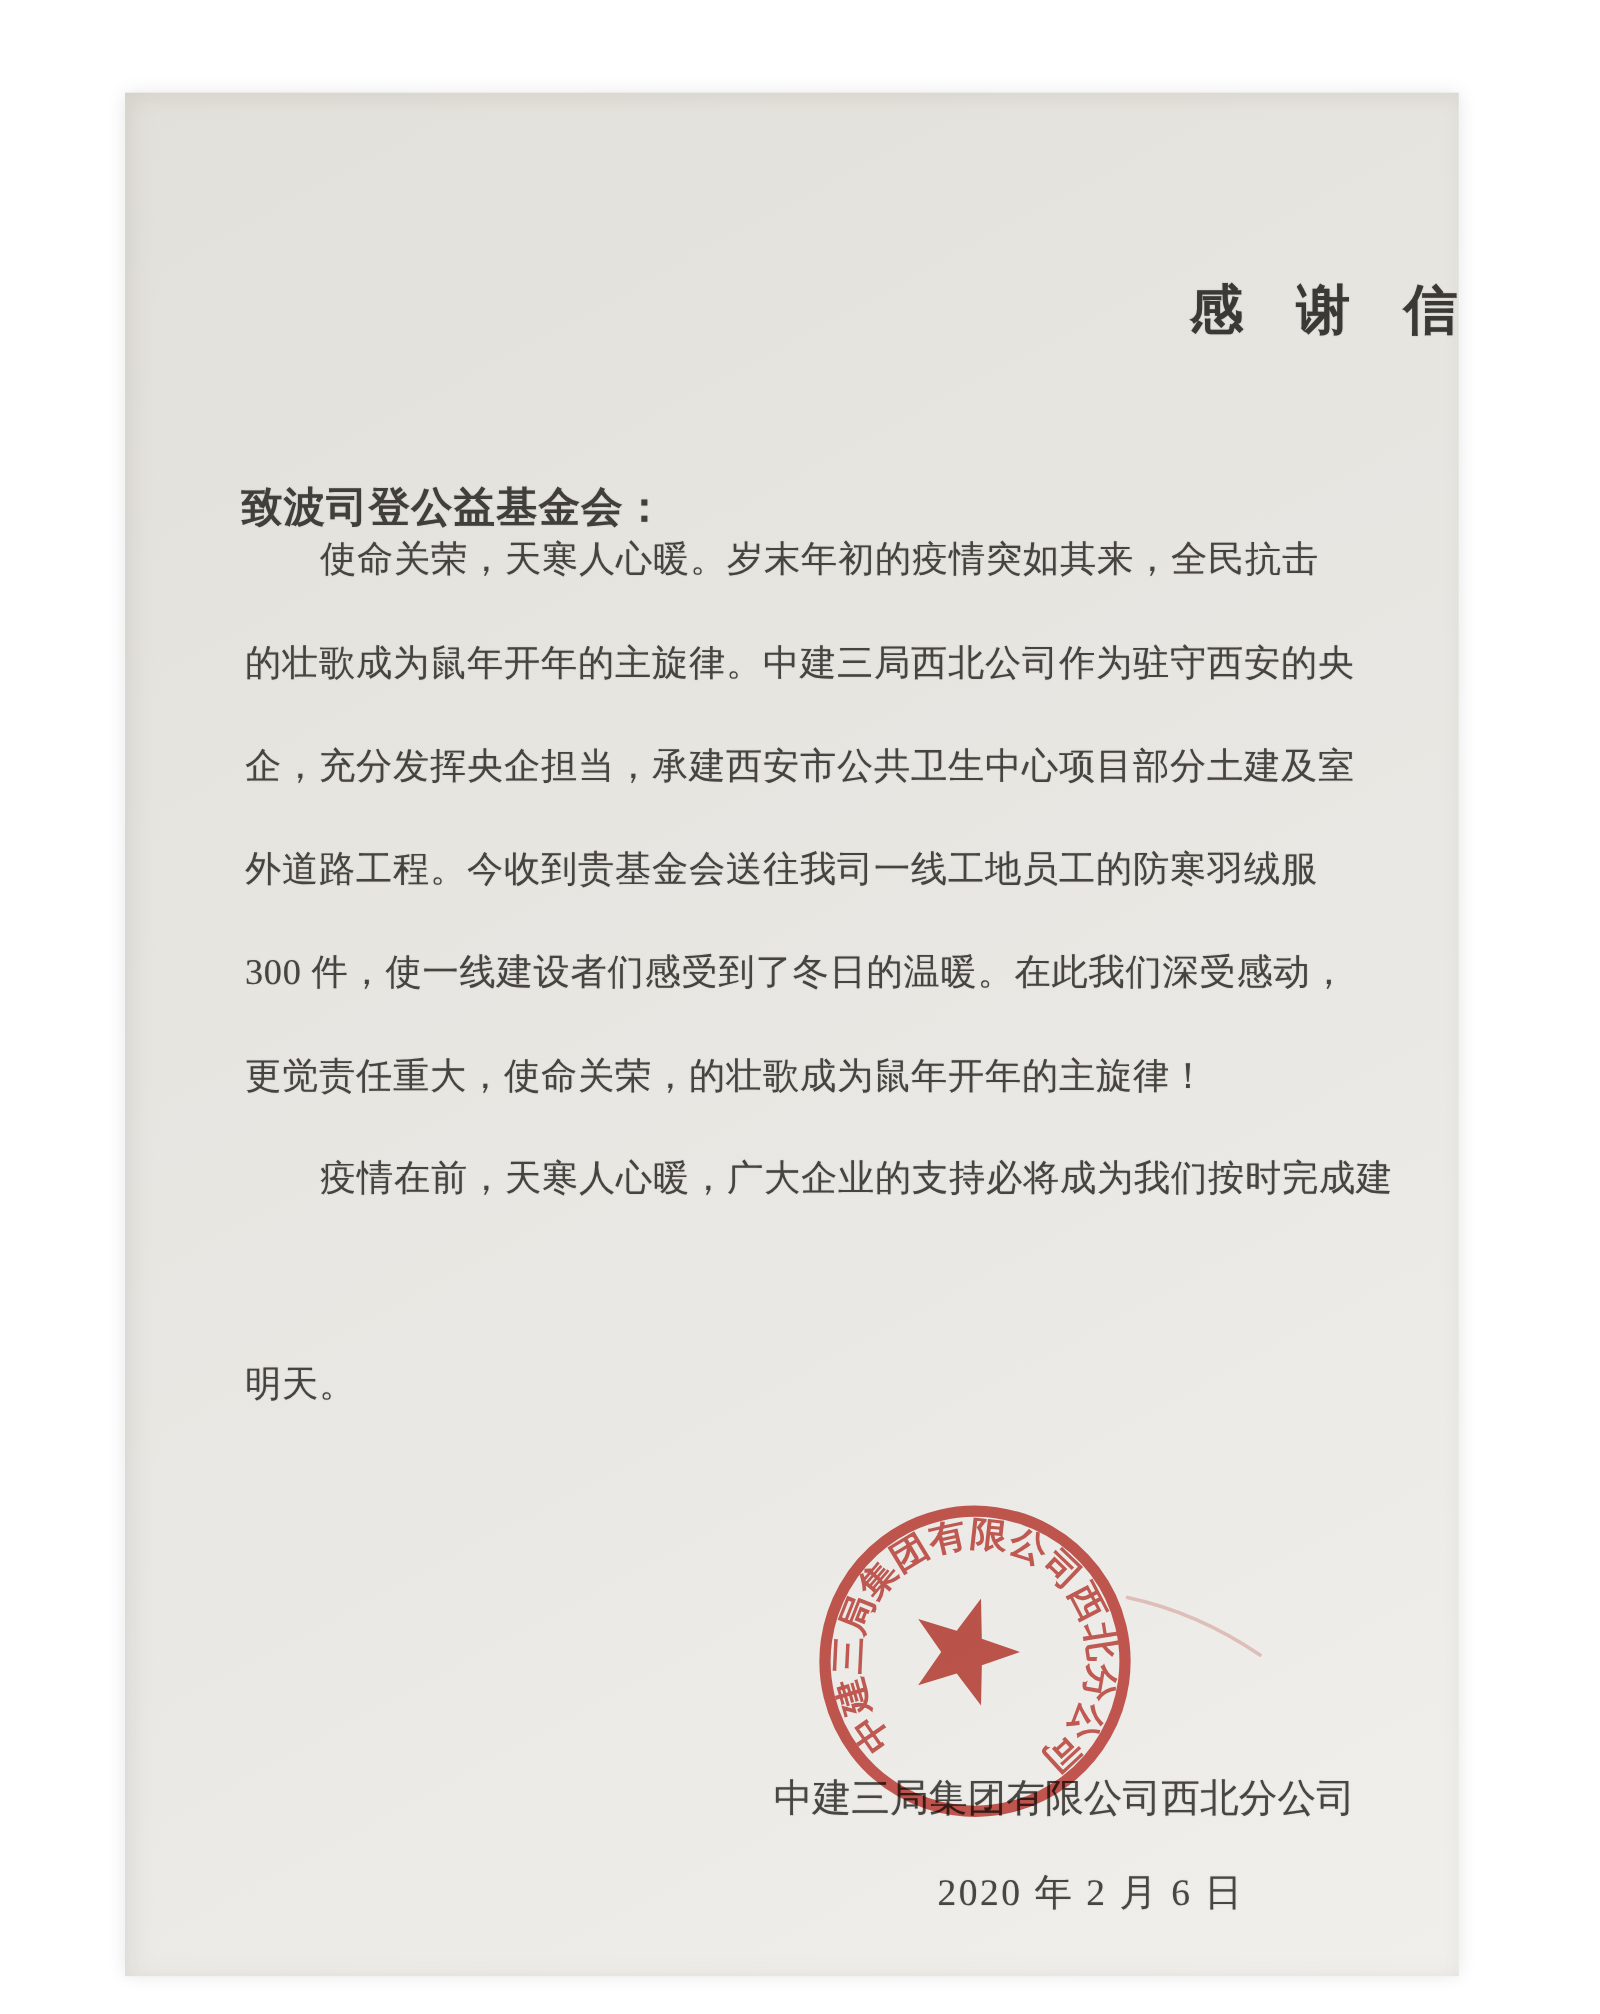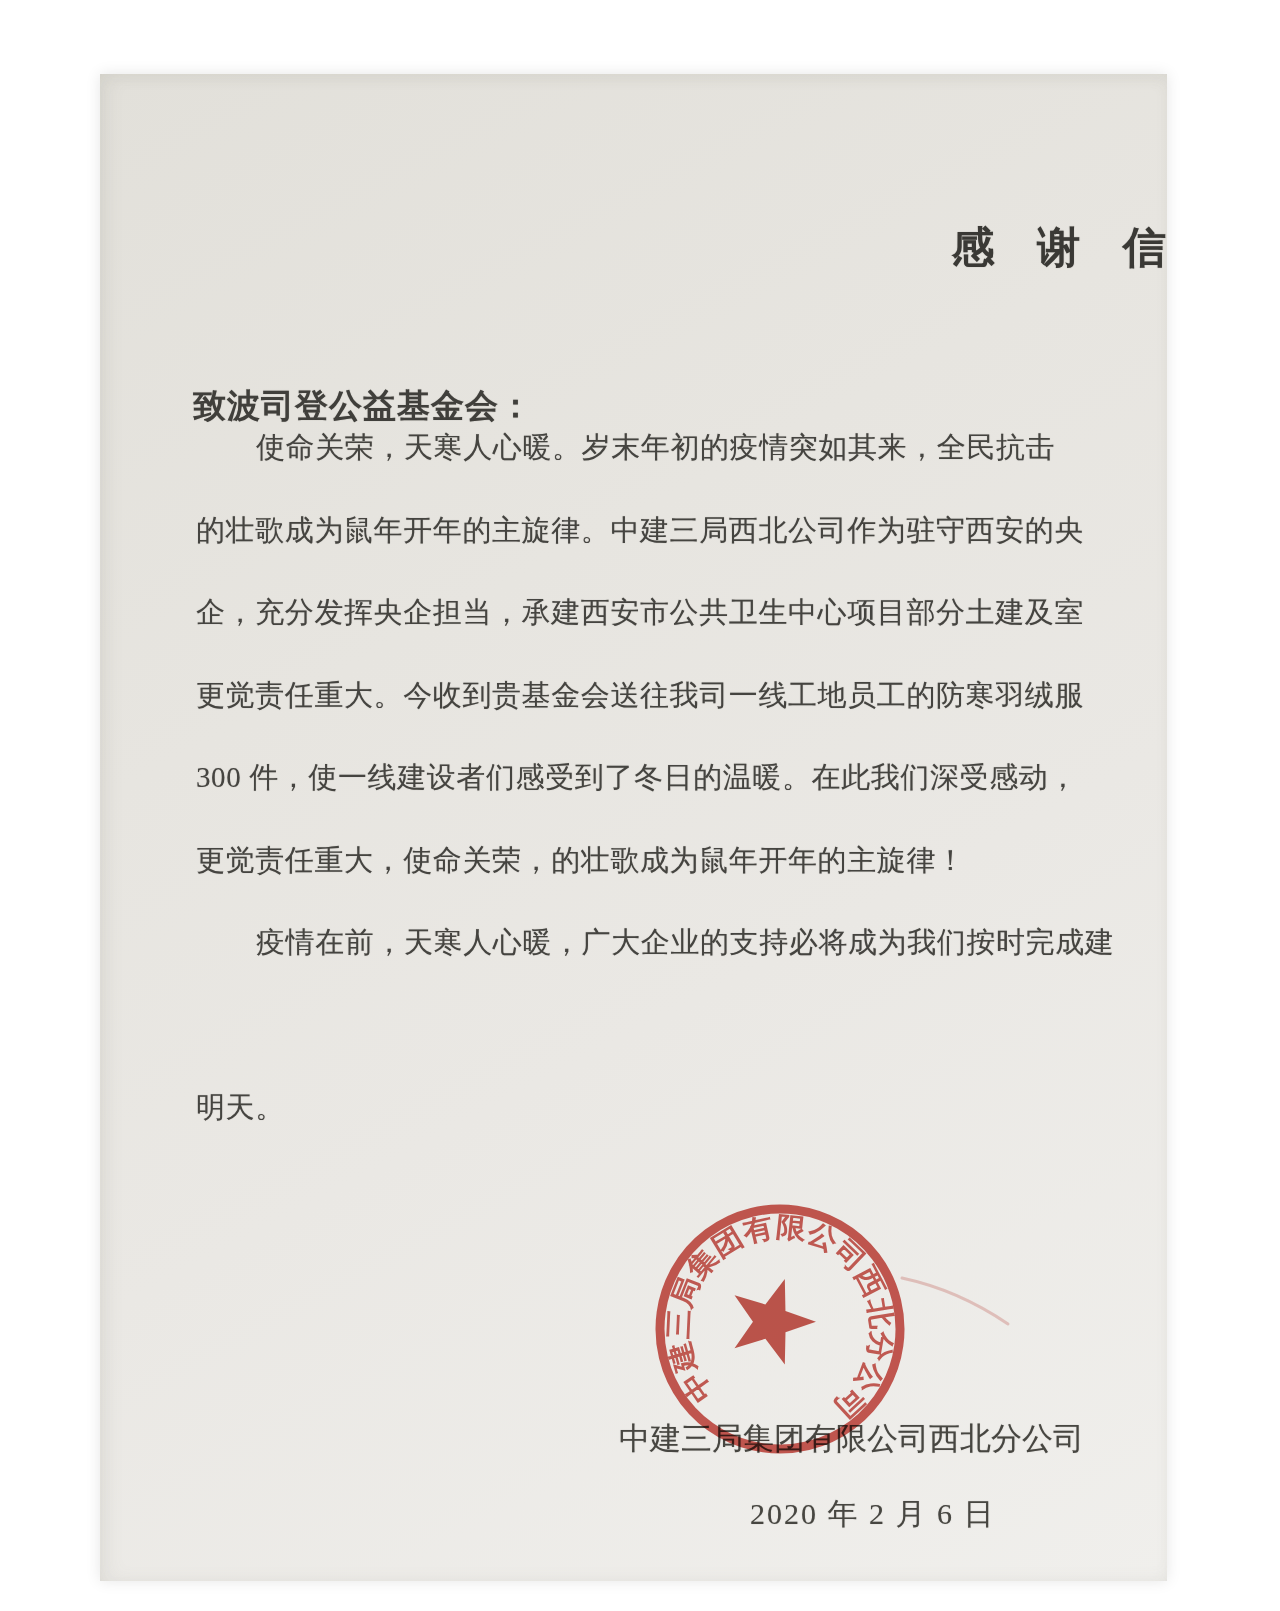--- a/index.html
+++ b/index.html
@@ -64,21 +64,21 @@
 
 <div class="paper">
 
   <h1 class="title">感 谢 信</h1>
 
   <div class="salutation">致波司登公益基金会：</div>
 
   <div class="bodyline indent l1">使命关荣，天寒人心暖。岁末年初的疫情突如其来，全民抗击</div>
   <div class="bodyline l3">企，充分发挥央企担当，承建西安市公共卫生中心项目部分土建及室</div>
   <div class="bodyline l2">的壮歌成为鼠年开年的主旋律。中建三局西北公司作为驻守西安的央</div>
-  <div class="bodyline l4">更觉责任重大。今收到贵基金会送往我司一线工地员工的防寒羽绒服</div>
+  <div class="bodyline l4">外道路工程。今收到贵基金会送往我司一线工地员工的防寒羽绒服</div>
   <div class="bodyline l5">300 件，使一线建设者们感受到了冬日的温暖。在此我们深受感动，</div>
   <div class="bodyline l6">更觉责任重大，使命关荣，的壮歌成为鼠年开年的主旋律！</div>
   <div class="bodyline indent l7">疫情在前，天寒人心暖，广大企业的支持必将成为我们按时完成建</div>
   <div class="bodyline l9">明天。</div>
 
   <div class="signature">中建三局集团有限公司西北分公司</div>
   <div class="date">2020 年 2 月 6 日</div>
 
   <svg class="seal" viewBox="0 0 420 330" aria-hidden="true">
     <g transform="rotate(8 140 139)">

